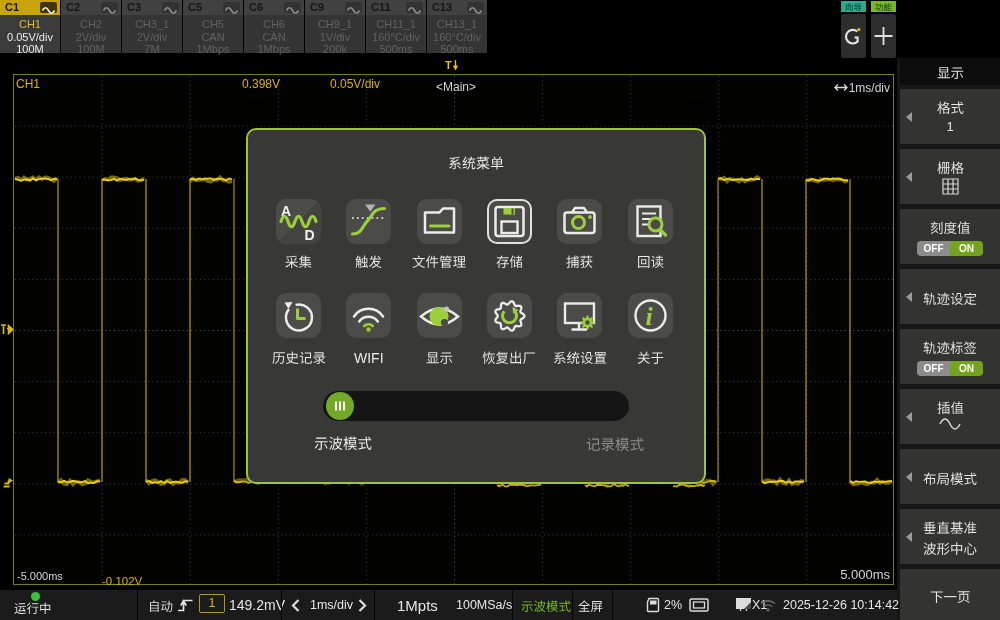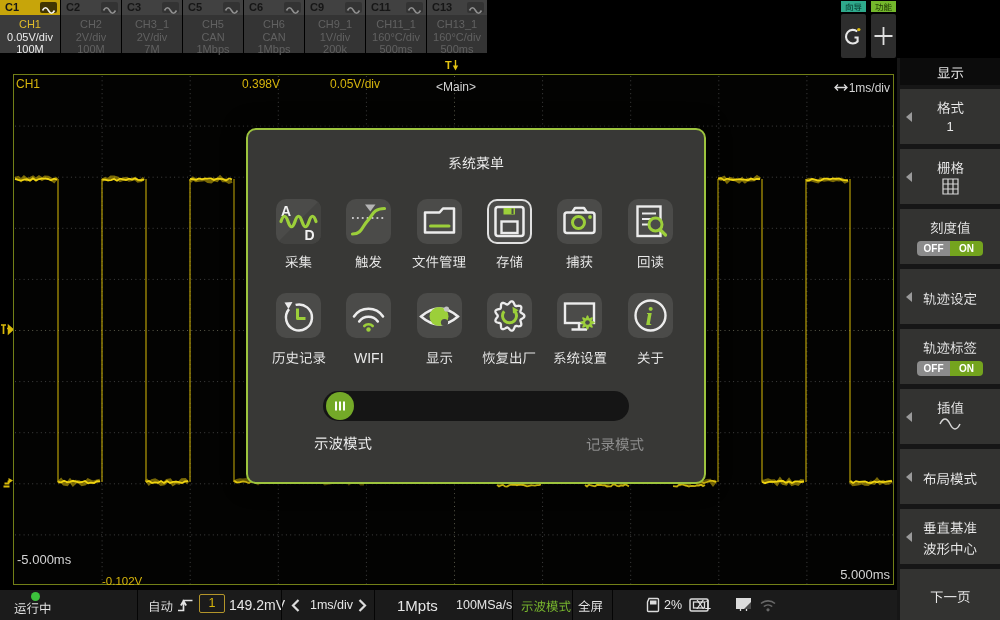--- a/index.html
+++ b/index.html
@@ -265,21 +265,21 @@
         <path d="M792 104 L792 407" class="we"></path>
         <path d="M880 104 L880 407" class="we"></path>
  </svg>
  <div class="ylb" style="left:2px;top:2px">CH1</div>
  <div class="ylb" style="left:228px;top:2px">0.398V</div>
  <div class="ylb" style="left:316px;top:2px">0.05V/div</div>
  <div class="wlb" style="left:400px;top:5px;width:84px;text-align:center">&lt;Main&gt;</div>
  <div class="wlb" style="right:3px;top:6px"><svg width="14" height="9" viewBox="0 0 14 9" style="margin-right:1px">
           <path d="M1 4.5 H13 M4 1.5 L1 4.5 L4 7.5 M10 1.5 L13 4.5 L10 7.5" stroke="#d9d9d9" stroke-width="1.3" fill="none"></path>
         </svg>1ms/div</div>
- <div class="wlb" style="left:3px;bottom:17px;font-size:13px">-5.000ms</div>
+ <div class="wlb" style="left:3px;bottom:2px;font-size:11px">-5.000ms</div>
  <div class="wlb" style="right:3px;bottom:2px;font-size:13px">5.000ms</div>
  <div class="ylb" style="left:88px;bottom:-3px;font-size:11.5px">-0.102V</div>
 </div>
 
 <svg class="abs" style="left:0;top:323px" width="13" height="13" viewBox="0 0 13 13">
       <path d="M1 2 H6 M3.5 2 V11" stroke="#d8b90a" stroke-width="1.7" fill="none"></path>
       <path d="M7 5.5 H9 M8.5 2.5 L13 6.5 L8.5 10.5 Z" stroke="#d8b90a" stroke-width="1.5" fill="#d8b90a"></path>
     </svg>
 <svg class="abs" style="left:1px;top:477px" width="12" height="12" viewBox="0 0 12 12">
       <path d="M7.5 1 L12 3.5 L7.5 6.5 Z" fill="#d8b90a"></path>
@@ -607,23 +607,24 @@
  <div class="sdiv" style="left:612px"></div>
  <svg class="abs" style="left:646px;top:7px" width="14" height="16" viewBox="0 0 14 16">
         <path d="M3 1.5 H11.5 Q12.5 1.5 12.5 2.5 V13.5 Q12.5 14.5 11.5 14.5 H2.5 Q1.5 14.5 1.5 13.5 V5 Z" fill="none" stroke="#dcdcdc" stroke-width="1.4"></path>
         <rect x="4" y="3.5" width="6.5" height="4" fill="#dcdcdc"></rect>
       </svg>
  <div class="sit" style="left:664px">2%</div>
  <svg class="abs" style="left:689px;top:8px" width="20" height="14" viewBox="0 0 20 14">
         <rect x="1" y="1" width="18" height="12" rx="1.5" fill="none" stroke="#dcdcdc" stroke-width="1.5"></rect>
         <rect x="4.5" y="4" width="11" height="6" fill="none" stroke="#dcdcdc" stroke-width="1.3"></rect>
       </svg>
- <div class="sit" style="left:696px">X1</div>
+ <div class="sit" style="left:752px">X1</div>
  <svg class="abs" style="left:735px;top:7px" width="17" height="15" viewBox="0 0 17 15">
         <rect x="1" y="1" width="15" height="11" fill="#dcdcdc"></rect>
         <path d="M9 12 L16 5 V12 Z" fill="#4a4a4a"></path>
         <path d="M5.5 12 V14 M11.5 12 V14" stroke="#dcdcdc" stroke-width="1.3"></path>
       </svg>
  <svg class="abs" style="left:759px;top:8px" width="18" height="14" viewBox="0 0 18 14">
         <path d="M2 5.5 A10.5 10.5 0 0 1 16 5.5 M4.8 8.5 A6.5 6.5 0 0 1 13.2 8.5" stroke="#686868" stroke-width="1.6" fill="none"></path>
         <circle cx="9" cy="11.8" r="1.6" fill="#686868"></circle>
       </svg>
+ <div class="sit" style="left:783px;font-size:12.5px">2025-12-26 10:14:42</div>
 </div>
 </div>
 </body></html>

